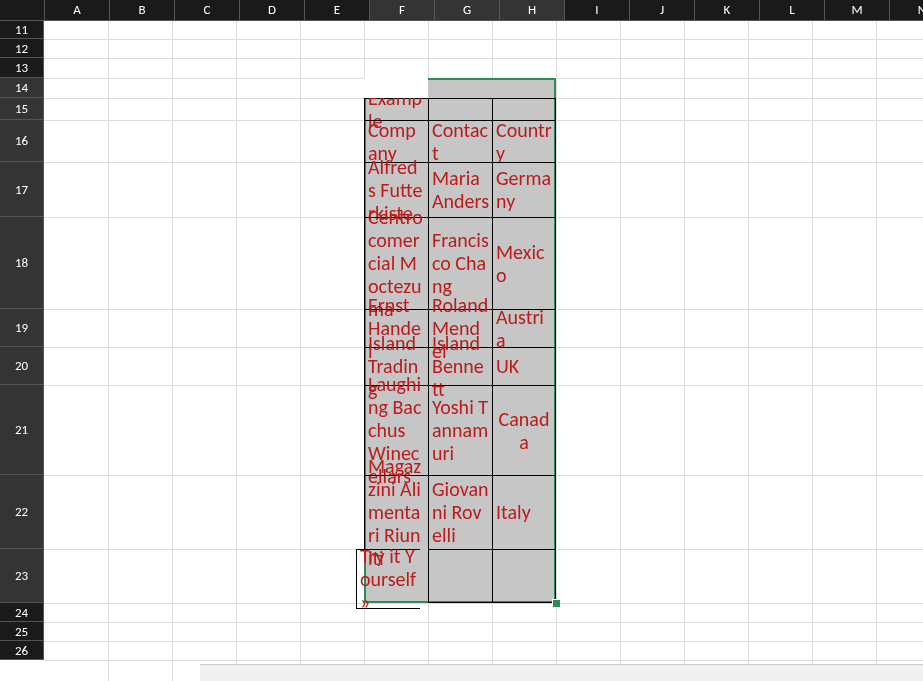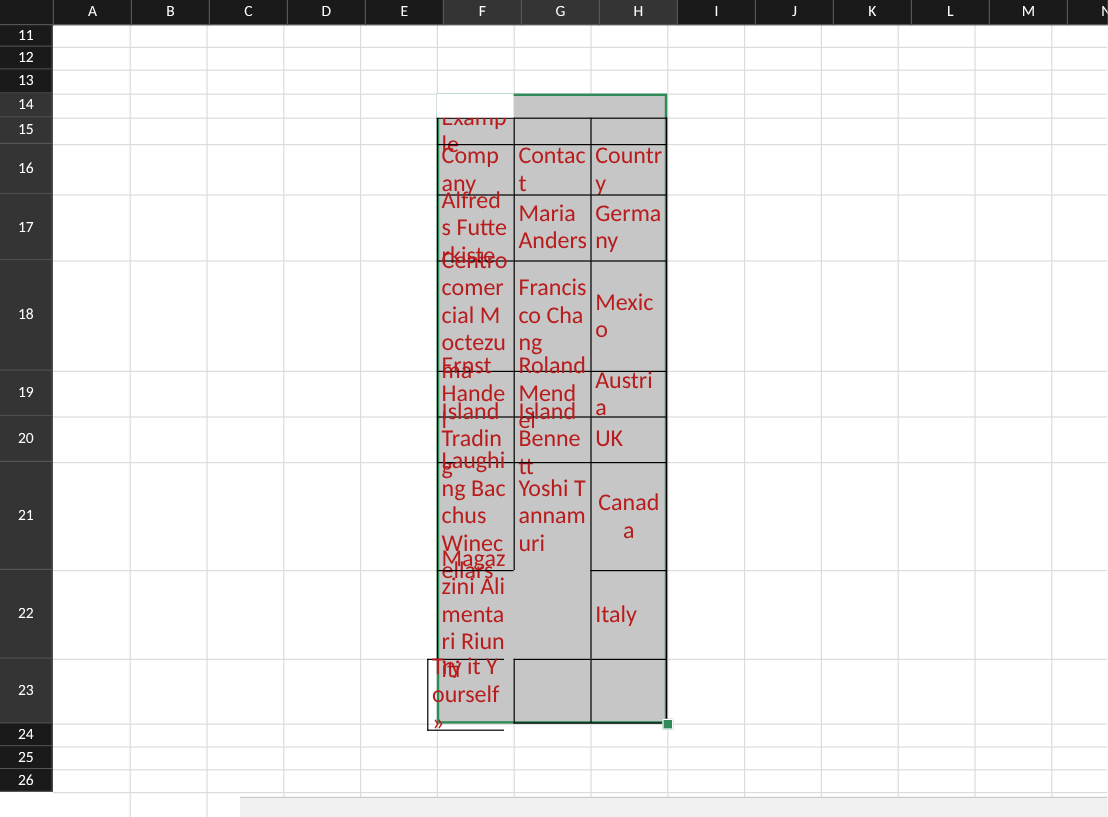--- a/index.html
+++ b/index.html
@@ -243,19 +243,20 @@
       <div class="data-cell bdr-t bdr-l" style="left: 320px; top: 289px; width: 64px; height: 38px;">Ernst Handel</div>
       <div class="data-cell bdr-t bdr-l" style="left: 384px; top: 289px; width: 64px; height: 38px;">Roland Mendel</div>
       <div class="data-cell bdr-t bdr-l bdr-r" style="left: 448px; top: 289px; width: 64px; height: 38px;">Austria</div>
       <div class="data-cell bdr-t bdr-l" style="left: 320px; top: 327px; width: 64px; height: 38px;">Island Trading</div>
       <div class="data-cell bdr-t bdr-l" style="left: 384px; top: 327px; width: 64px; height: 38px;">Island Bennett</div>
       <div class="data-cell bdr-t bdr-l bdr-r" style="left: 448px; top: 327px; width: 64px; height: 38px; text-align: right;">UK</div>
       <div class="data-cell bdr-t bdr-l" style="left: 320px; top: 365px; width: 64px; height: 90px;">Laughing Bacchus Winecellars</div>
       <div class="data-cell bdr-t bdr-l" style="left: 384px; top: 365px; width: 64px; height: 90px;">Yoshi Tannamuri</div>
       <div class="data-cell bdr-t bdr-l bdr-r" style="left: 448px; top: 365px; width: 64px; height: 90px; text-align: center;">Canada</div>
       <div class="data-cell bdr-t bdr-l" style="left: 320px; top: 455px; width: 64px; height: 74px;">Magazzini Alimentari Riuniti</div>
+      <div class="data-cell bdr-t bdr-l" style="left: 384px; top: 455px; width: 64px; height: 74px;">Giovanni Rovelli</div>
       <div class="data-cell bdr-t bdr-l bdr-r" style="left: 448px; top: 455px; width: 64px; height: 74px;">Italy</div>
       <div class="data-cell bdr-t bdr-l bdr-b" style="left: 312px; top: 529px; width: 64px; height: 60px;">Try it Yourself »</div>
       <div class="data-cell bdr-t bdr-l bdr-b" style="left: 384px; top: 529px; width: 64px; height: 54px;"></div>
       <div class="data-cell bdr-t bdr-l bdr-r bdr-b" style="left: 448px; top: 529px; width: 64px; height: 54px;"></div>
     </div>
   <div class="scrollbar-h" style="left:200px; right:0;"></div>
 </div>
 
 </body></html>

